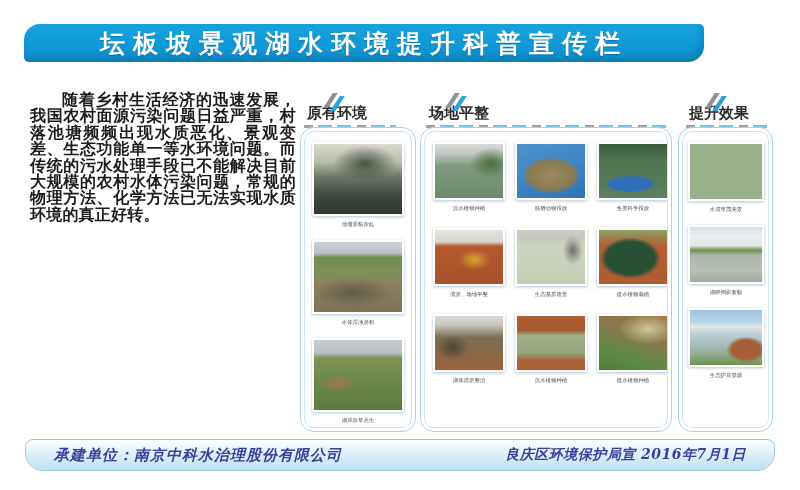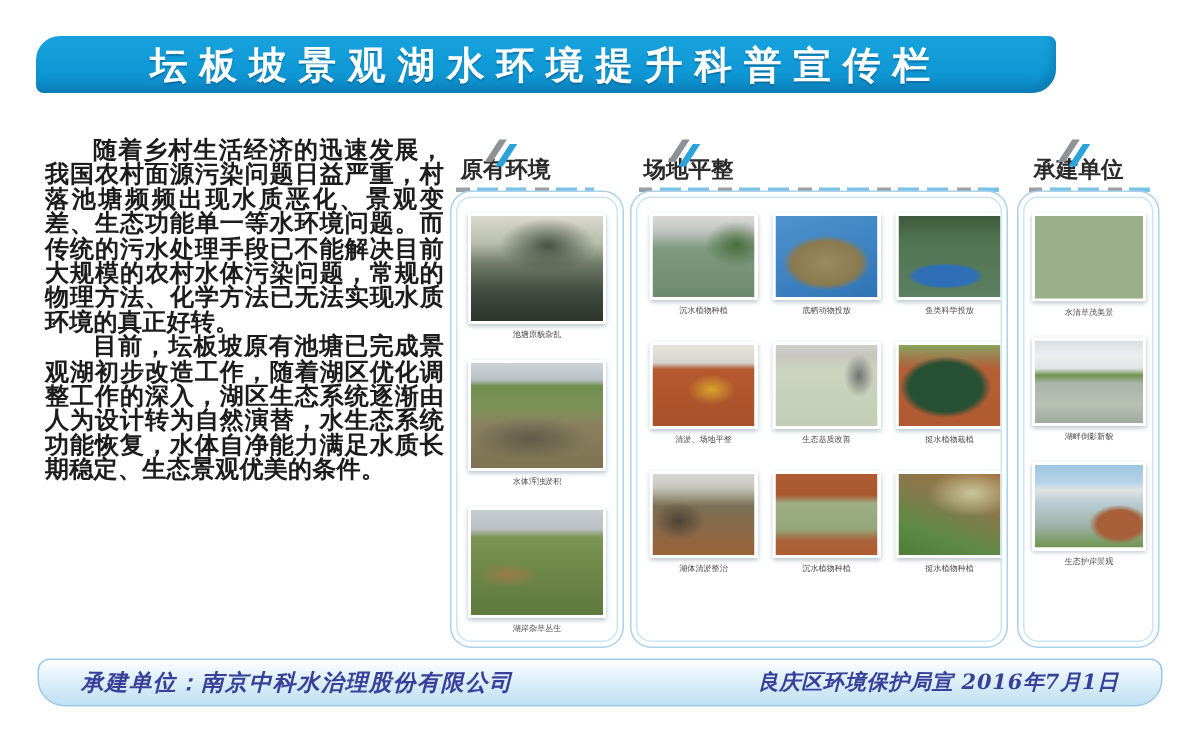--- a/index.html
+++ b/index.html
@@ -155,21 +155,20 @@
 </style>
 </head>
 <body>
 
 <div class="title-bar">
   <h1>坛板坡景观湖水环境提升科普宣传栏</h1>
 </div>
 
 <div class="intro">
   <p>随着乡村生活经济的迅速发展，我国农村面源污染问题日益严重，村落池塘频频出现水质恶化、景观变差、生态功能单一等水环境问题。而传统的污水处理手段已不能解决目前大规模的农村水体污染问题，常规的物理方法、化学方法已无法实现水质环境的真正好转。</p>
-  <p>目前，坛板坡原有池塘已完成景观湖初步改造工作，随着湖区优化调整工作的深入，湖区生态系统逐渐由人为设计转为自然演替，水生态系统功能恢复，水体自净能力满足水质长期稳定、生态景观优美的条件。</p>
 </div>
 
 <div class="hdr hdr-left">
   <span class="slash-icon">
       <i class="s1"></i>
       <i class="s2"></i>
     </span>
   <span class="hdr-label">原有环境</span>
   <span class="hdr-dash dash-s"></span>
 </div>
@@ -179,21 +178,21 @@
       <i class="s2"></i>
     </span>
   <span class="hdr-label">场地平整</span>
   <span class="hdr-dash dash-l"></span>
 </div>
 <div class="hdr hdr-right">
   <span class="slash-icon">
       <i class="s1"></i>
       <i class="s2"></i>
     </span>
-  <span class="hdr-label">承建单位</span>
+  <span class="hdr-label">提升效果</span>
   <span class="hdr-dash dash-r"></span>
 </div>
 
 <div class="panel panel-left">
   <div class="panel-inner">
     <div class="stack">
       <figure class="fig">
         <div class="photo p-o1"></div>
         <figcaption class="cap">池塘原貌杂乱</figcaption>
       </figure>

